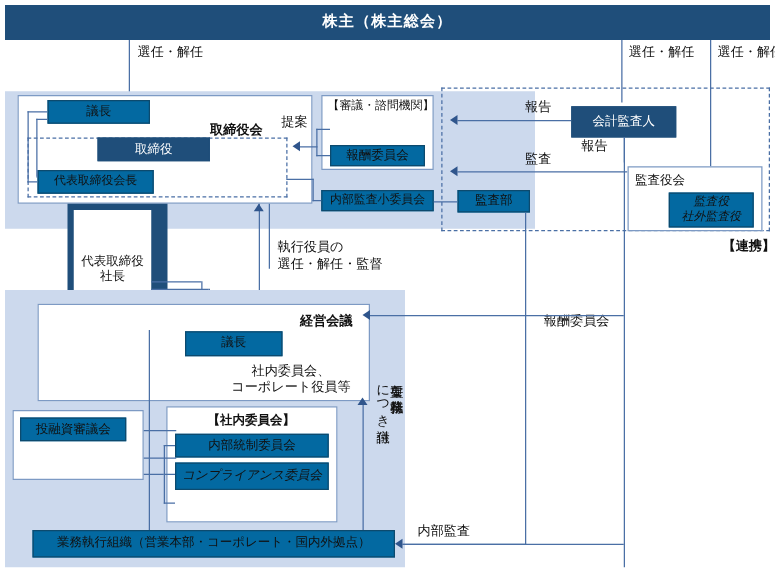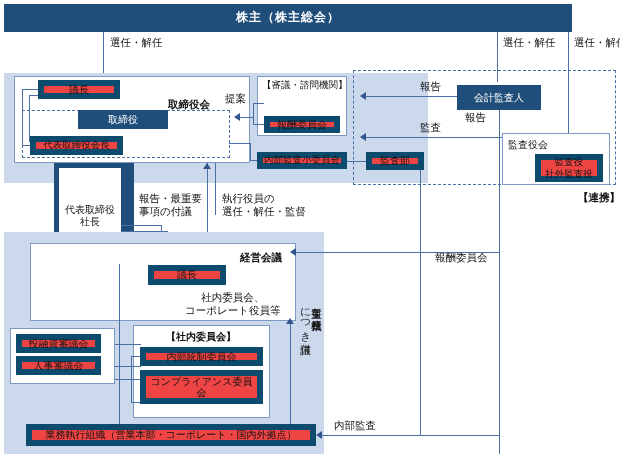--- a/index.html
+++ b/index.html
@@ -6,21 +6,21 @@
   body{width:620px;height:454px;position:relative;
        font-family:"Liberation Sans","DejaVu Sans",sans-serif;
        color:#111;font-size:11px;line-height:1.15;}
   #stage{position:absolute;left:0;top:0;width:620px;height:454px;overflow:hidden;}
 
   .abs{position:absolute;box-sizing:border-box;}
   .panel-plain{background:#ccd9ed;border:none;}
   .dashed-region{border:1px dashed #4a6fa5;background:transparent;}
 
   
-  .box{background:#ef4444;border:6px solid #0c4a6e;
+  .box{background:#0369a1;border:1px solid #0c4a6e;
        display:flex;align-items:center;justify-content:center;
        text-align:center;box-sizing:border-box;}
   .box-open{background:#ffffff;border:1px solid #7d9ac4;}
   .navy{background:#1f4e7a;border:1px solid #1f4e7a;color:#fff;
         display:flex;align-items:center;justify-content:center;text-align:center;}
   .navy-strong{background:#1f4e7a;border:2px solid #1f4e7a;color:#fff;}
   .dashbox{border:1px dashed #4a6fa5;background:transparent;}
 
   .hdr{background:#1f4e7a;color:#fff;display:flex;align-items:center;
        justify-content:center;font-weight:bold;letter-spacing:1px;font-size:12px;}
@@ -46,21 +46,21 @@
 
   .t-sm{font-size:10px;}
   .t-xs{font-size:9.5px;}
   .two-line{line-height:1.25;}
 </style>
 </head>
 <body>
 
 <div id="stage">
 
-  <div class="abs hdr" style="left:4px;top:4px;width:568px;height:28px;">
+  <div class="abs hdr" style="left:4px;top:4px;width:612px;height:28px;">
     <span>株主（株主総会）</span>
   </div>
 
   <div class="abs ln lnv" style="left:103px;top:32px;height:68px;"></div>
   <div class="abs arrow ar-down" style="left:99px;top:99px;"></div>
   <div class="lbl" style="left:110px;top:36px;">選任・解任</div>
 
   <div class="abs ln lnv" style="left:497px;top:32px;height:50px;"></div>
   <div class="abs arrow ar-down" style="left:493px;top:80px;"></div>
   <div class="lbl" style="left:503px;top:36px;">選任・解任</div>
@@ -136,43 +136,41 @@
   <div class="lbl" style="left:420px;top:121px;">監査</div>
 
   <div class="abs ln lnv" style="left:499px;top:110px;height:20px;"></div>
   <div class="abs arrow ar-down" style="left:495px;top:128px;"></div>
   <div class="lbl" style="left:465px;top:111px;">報告</div>
 
   <div class="abs box-open" style="left:502px;top:133px;width:108px;height:52px;"></div>
   <div class="lbl t-sm" style="left:508px;top:139px;">監査役会</div>
   <div class="abs box t-xs two-line" style="left:535px;top:154px;width:68px;height:28px;
               flex-direction:column;">
-    <span style="white-space:pre-line;text-align:center;">監査役
+    <span style="white-space:pre-line;text-align:center;font-style:italic;">監査役
 社外監査役</span>
   </div>
 
   <div class="lbl lbl-b" style="left:578px;top:191px;">【連携】</div>
 
   <div class="abs ln lnv" style="left:499px;top:110px;height:344px;"></div>
   <div class="lbl" style="left:435px;top:251px;">報酬委員会</div>
 
   <div class="abs" style="left:54px;top:163px;width:80px;height:155px;background:#1f4e7a;"></div>
   <div class="abs" style="left:59px;top:168px;width:62px;height:96px;background:#ffffff;
               display:flex;align-items:center;justify-content:center;">
     <span class="t-sm two-line" style="white-space:pre-line;text-align:center;">代表取締役
 社長</span>
   </div>
   <div class="abs" style="left:59px;top:264px;width:62px;height:50px;
               display:flex;align-items:center;justify-content:center;color:#fff;">
     <span class="t-sm two-line" style="white-space:pre-line;text-align:center;">業務執行
 取締役</span>
   </div>
 
-  <div class="lbl two-line" style="left:139px;top:192px;white-space:pre-line;">報告・最重要
-事項の付議</div>
   <div class="abs ln lnh" style="left:121px;top:225px;width:40px;"></div>
   <div class="abs ln lnv" style="left:161px;top:225px;height:42px;"></div>
   <div class="abs ln lnh" style="left:121px;top:231px;width:46px;"></div>
   <div class="abs ln lnv" style="left:167px;top:231px;height:36px;"></div>
 
   <div class="lbl two-line" style="left:222px;top:192px;white-space:pre-line;">執行役員の
 選任・解任・監督</div>
   <div class="abs ln lnv" style="left:207px;top:163px;height:159px;"></div>
   <div class="abs arrow ar-up" style="left:203px;top:163px;"></div>
   <div class="abs ln lnv" style="left:215px;top:163px;height:52px;"></div>
@@ -185,30 +183,27 @@
   <div class="abs box t-sm" style="left:148px;top:265px;width:78px;height:20px;">
     <span>議長</span>
   </div>
   <div class="lbl two-line" style="left:185px;top:291px;white-space:pre-line;text-align:center;">社内委員会、
 コーポレート役員等</div>
 
   <div class="abs box-open" style="left:10px;top:328px;width:105px;height:56px;"></div>
   <div class="abs box t-sm" style="left:16px;top:334px;width:85px;height:19px;">
     <span>投融資審議会</span>
   </div>
-  <div class="abs box t-sm" style="left:16px;top:356px;width:85px;height:19px;">
-    <span>人事審議会</span>
-  </div>
 
   <div class="abs box-open" style="left:133px;top:325px;width:137px;height:93px;"></div>
   <div class="lbl lbl-b t-sm" style="left:166px;top:331px;">【社内委員会】</div>
   <div class="abs box t-sm" style="left:140px;top:347px;width:123px;height:19px;">
     <span>内部統制委員会</span>
   </div>
-  <div class="abs box t-sm" style="left:140px;top:370px;width:123px;height:34px;">
+  <div class="abs box t-sm" style="left:140px;top:370px;width:123px;height:22px;font-style:italic;">
     <span>コンプライアンス委員会</span>
   </div>
 
   <div class="abs ln lnv" style="left:131px;top:356px;height:47px;"></div>
   <div class="abs ln lnh" style="left:131px;top:356px;width:9px;"></div>
   <div class="abs ln lnh" style="left:131px;top:379px;width:9px;"></div>
   <div class="abs ln lnh" style="left:131px;top:402px;width:9px;"></div>
   <div class="abs ln lnh" style="left:115px;top:344px;width:26px;"></div>
   <div class="abs ln lnh" style="left:115px;top:366px;width:26px;"></div>
   <div class="abs ln lnh" style="left:115px;top:379px;width:16px;"></div>

